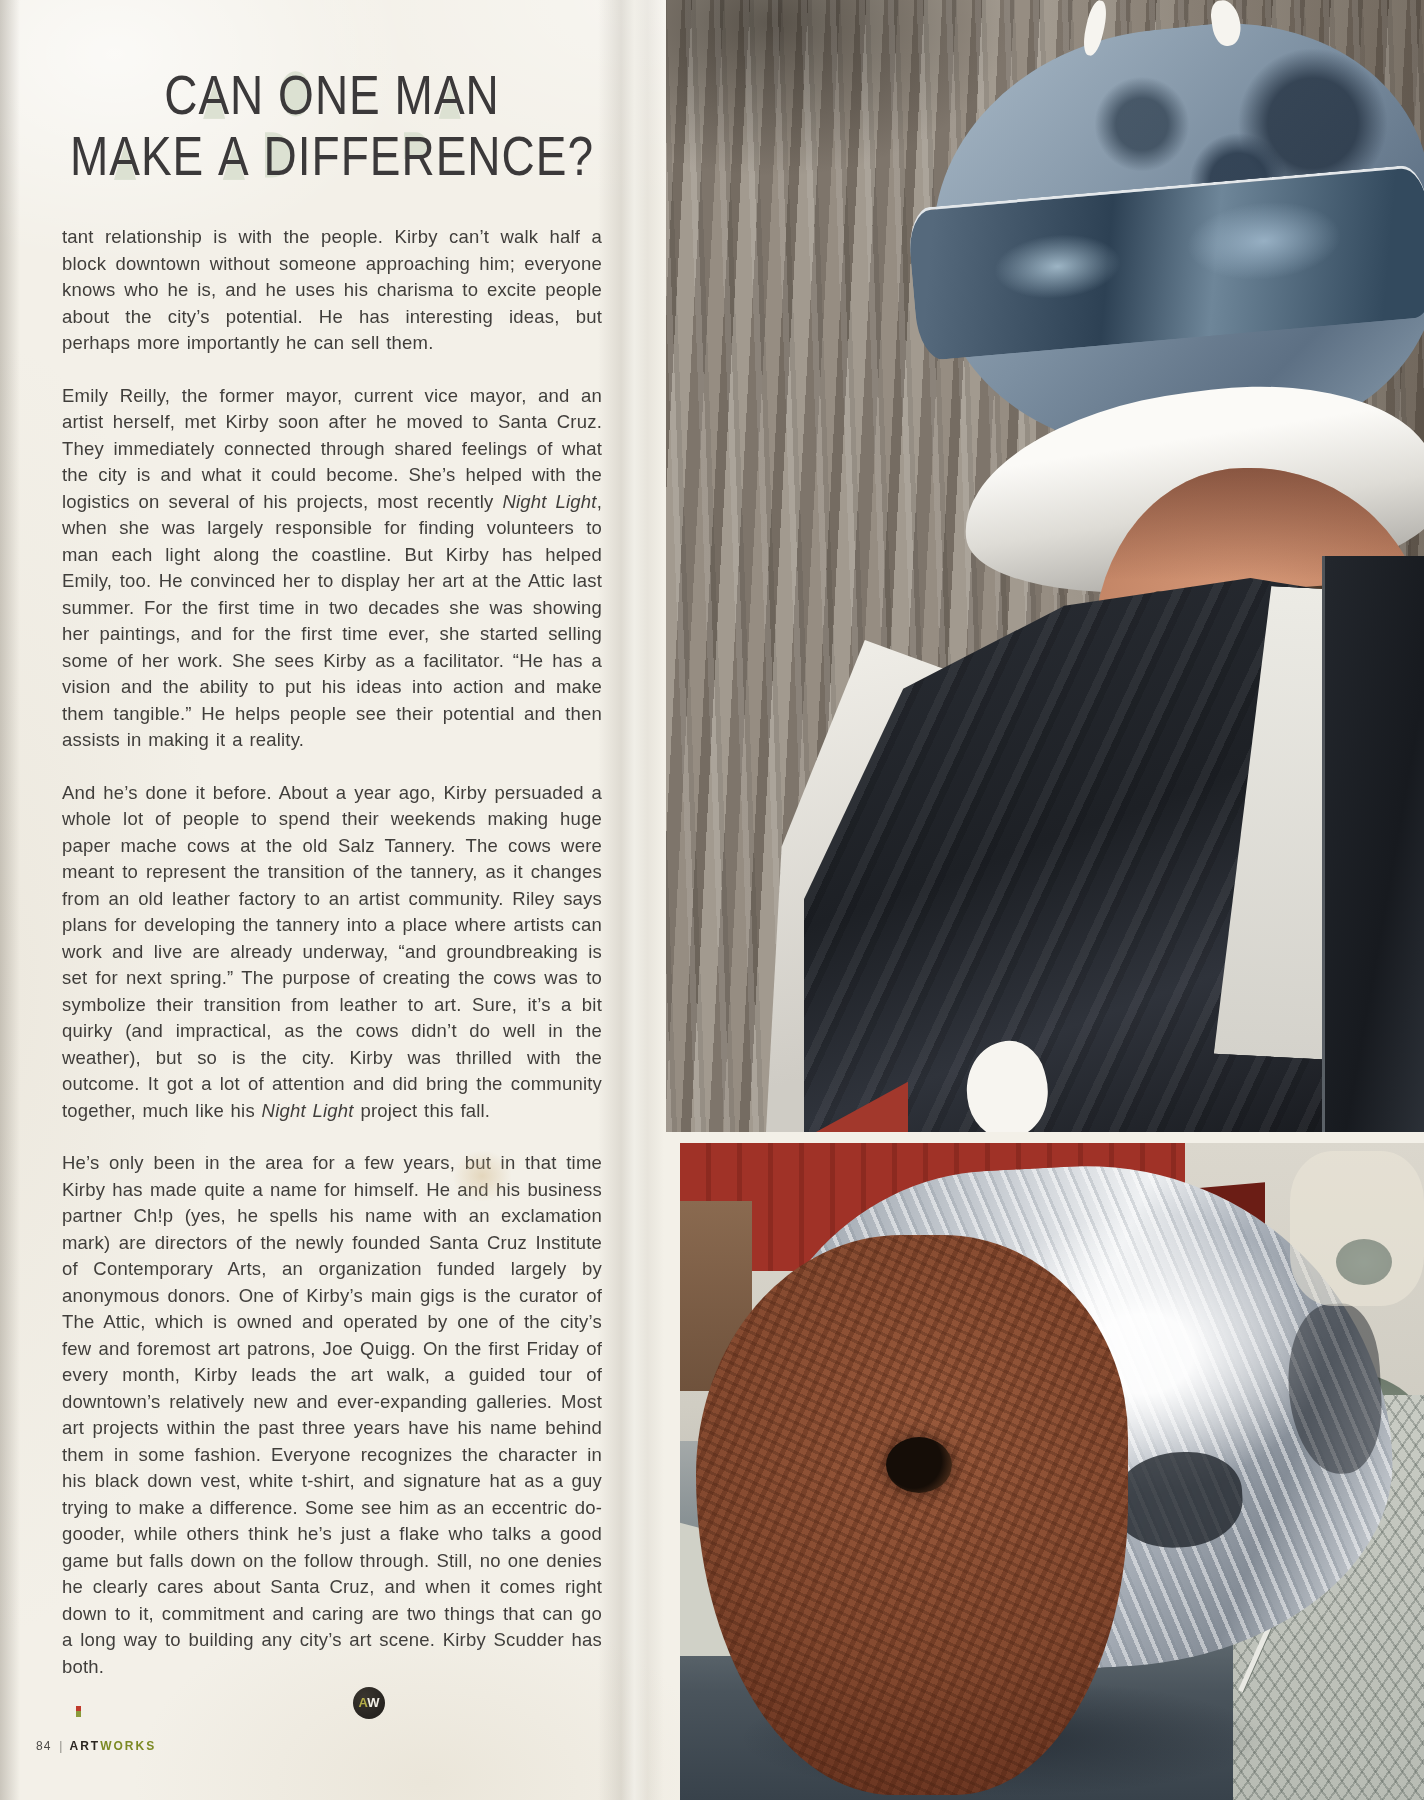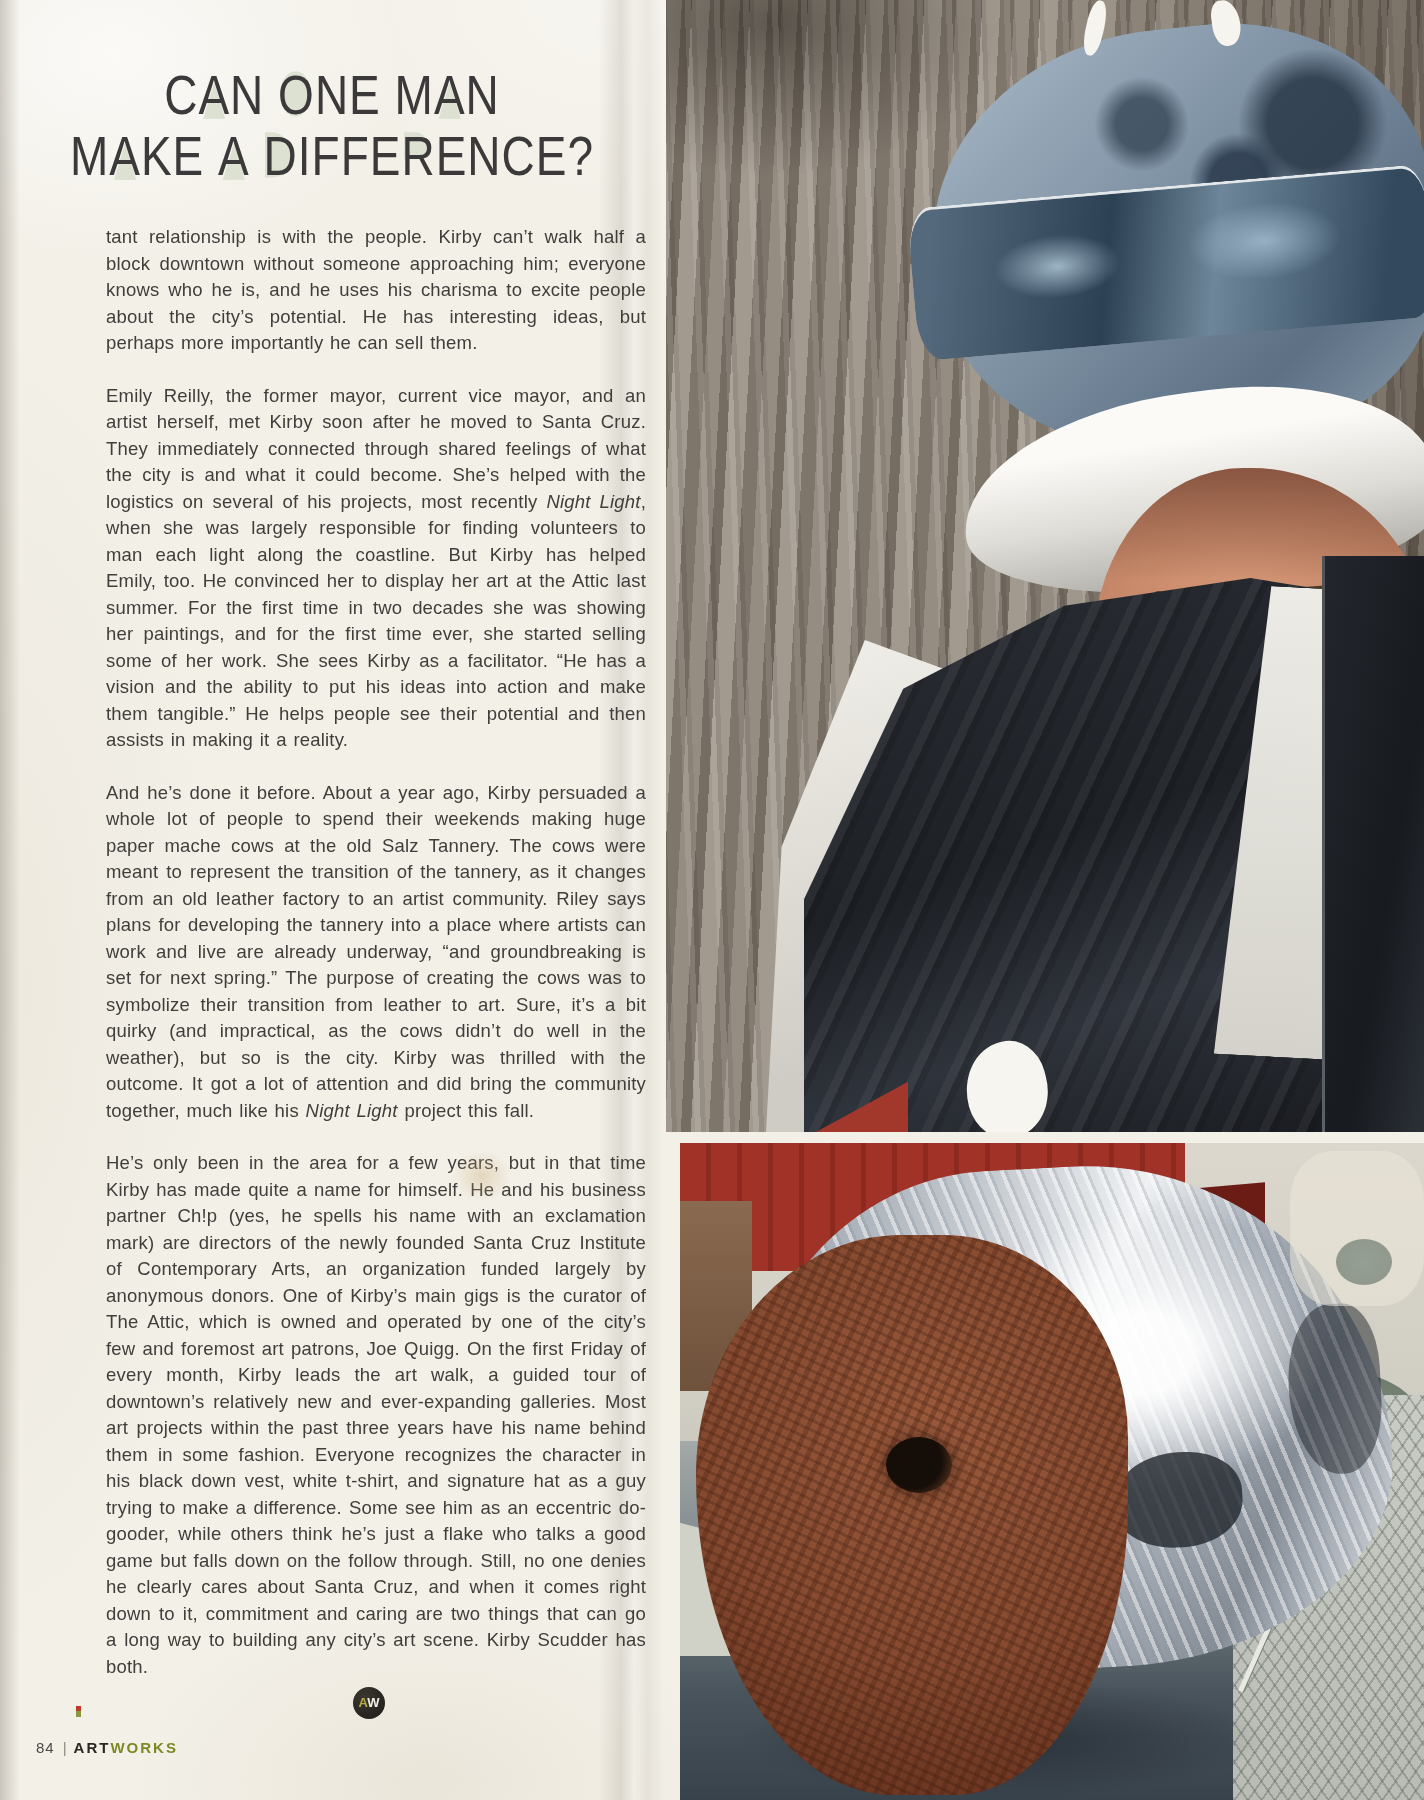--- a/index.html
+++ b/index.html
@@ -40,39 +40,39 @@
   .hl-ch b{position:relative;z-index:2;font-weight:inherit;}
   .hl-acc{position:absolute;z-index:1;background:var(--sage);}
   .acc-circle{left:6%;top:12%;width:84%;height:74%;border-radius:50%;}
   .acc-tri{left:15%;top:30%;width:70%;height:60%;clip-path:polygon(50% 0,100% 100%,0 100%);}
   .acc-halfD{left:4%;top:12%;width:76%;height:74%;border-radius:0 999px 999px 0;}
   .acc-halfR{left:8%;top:12%;width:66%;height:44%;border-radius:0 999px 999px 0;}
 
   
   .article{position:absolute;left:62px;top:224px;width:540px;z-index:3;
     color:var(--ink);font-size:18.5px;line-height:26.5px;
-    text-align:justify;letter-spacing:.2px;word-spacing:1.4px;margin-left:44px;}
+    text-align:justify;letter-spacing:.2px;word-spacing:1.4px;}
   .para{margin:0 0 26px 0;}
   .para em{}
 
   
   .stain{position:absolute;left:452px;top:1150px;width:60px;height:52px;z-index:4;pointer-events:none;
     background:radial-gradient(ellipse at 50% 50%, rgba(206,178,128,.42), rgba(206,178,128,0) 70%);}
   .ink-speck{position:absolute;left:76px;top:1706px;width:5px;height:11px;z-index:3;
     background:linear-gradient(#c0392b 0 45%, #8a9a3a 45% 100%);}
 
   
   .aw-logo{position:absolute;left:353px;top:1687px;width:32px;height:32px;z-index:3;
     background:radial-gradient(circle at 35% 30%, #3a362f, #272420 70%);
     border-radius:50%;text-align:center;line-height:32px;
     font-weight:700;font-size:13px;letter-spacing:0;}
   .aw-a{color:#b5ae48;} .aw-w{color:#f2efe6;}
 
   
-  .footer{position:absolute;left:36px;top:1739px;z-index:3;font-size:15px;white-space:nowrap;}
+  .footer{position:absolute;left:36px;top:1739px;z-index:3;font-size:12px;white-space:nowrap;}
   .footer .pgnum{color:#4c4a47;letter-spacing:1px;}
   .footer .sep{color:#8e8b85;margin:0 7px 0 8px;font-weight:300;}
   .footer .art{color:#2b2621;font-weight:700;letter-spacing:2px;}
   .footer .works{color:var(--olive);font-weight:700;letter-spacing:2px;}
 
   
   figure{margin:0;padding:0;}
   .photo{position:absolute;overflow:hidden;z-index:2;}
   .photo *{position:absolute;}
 

